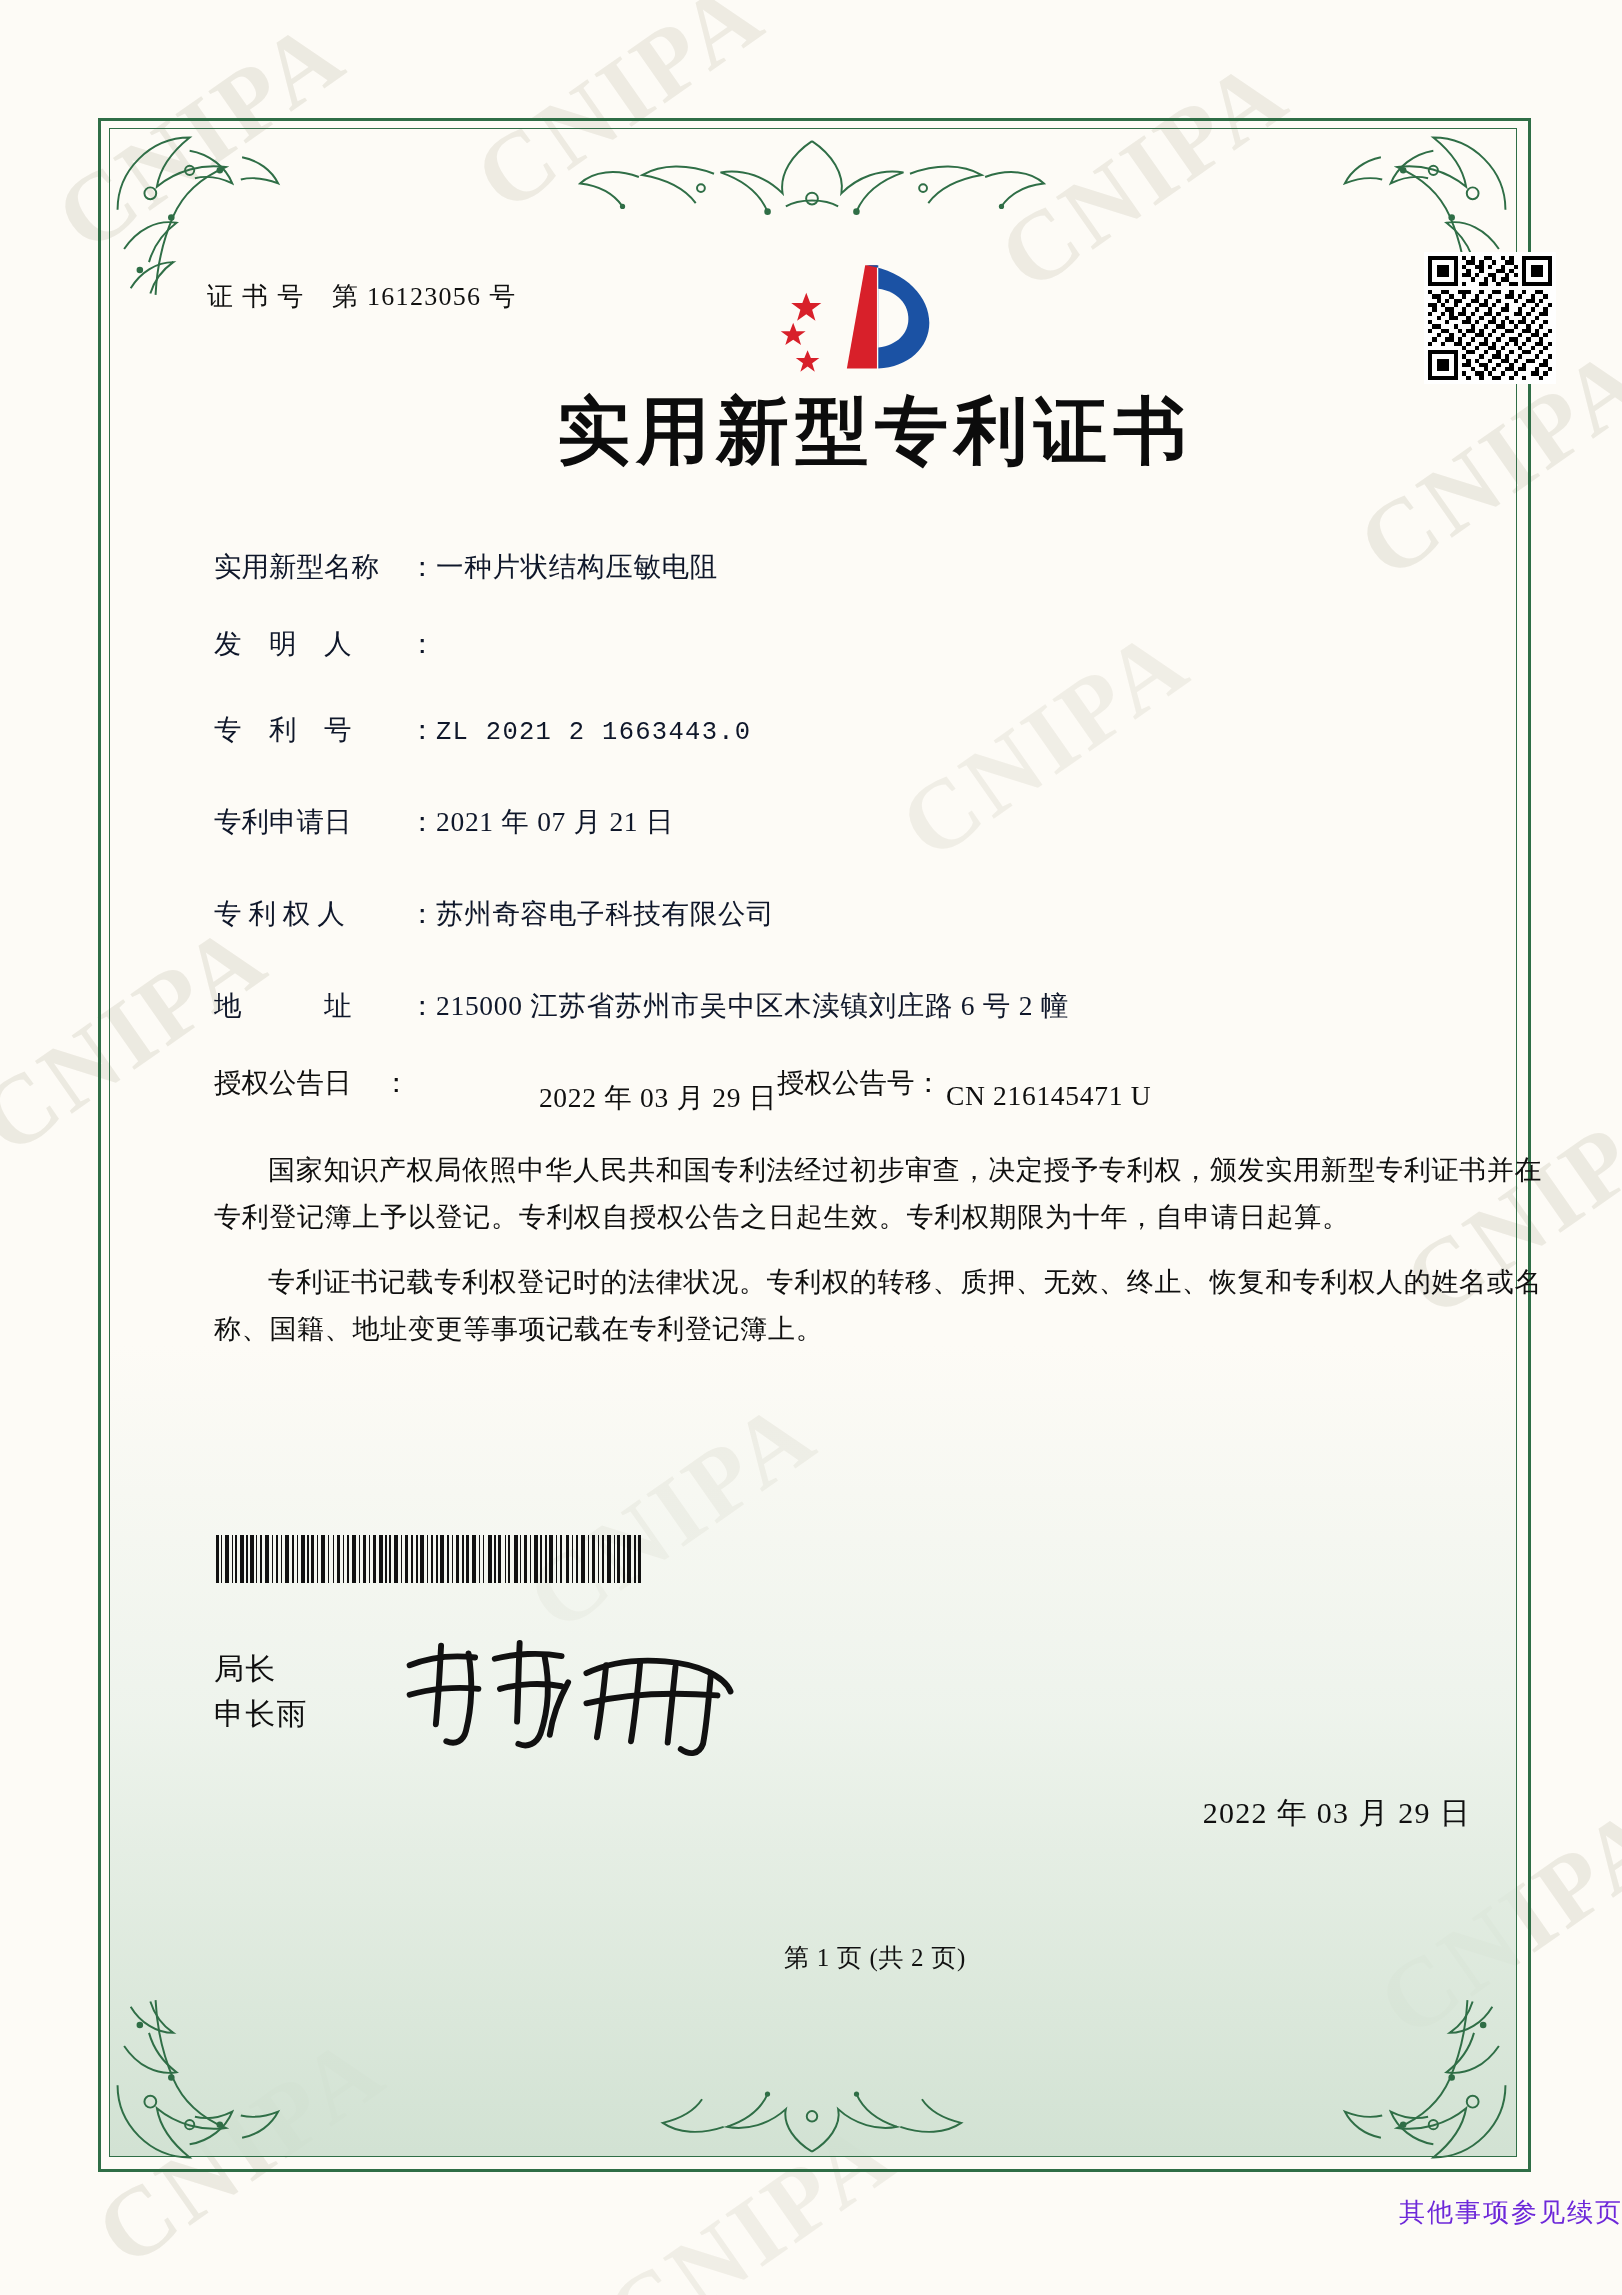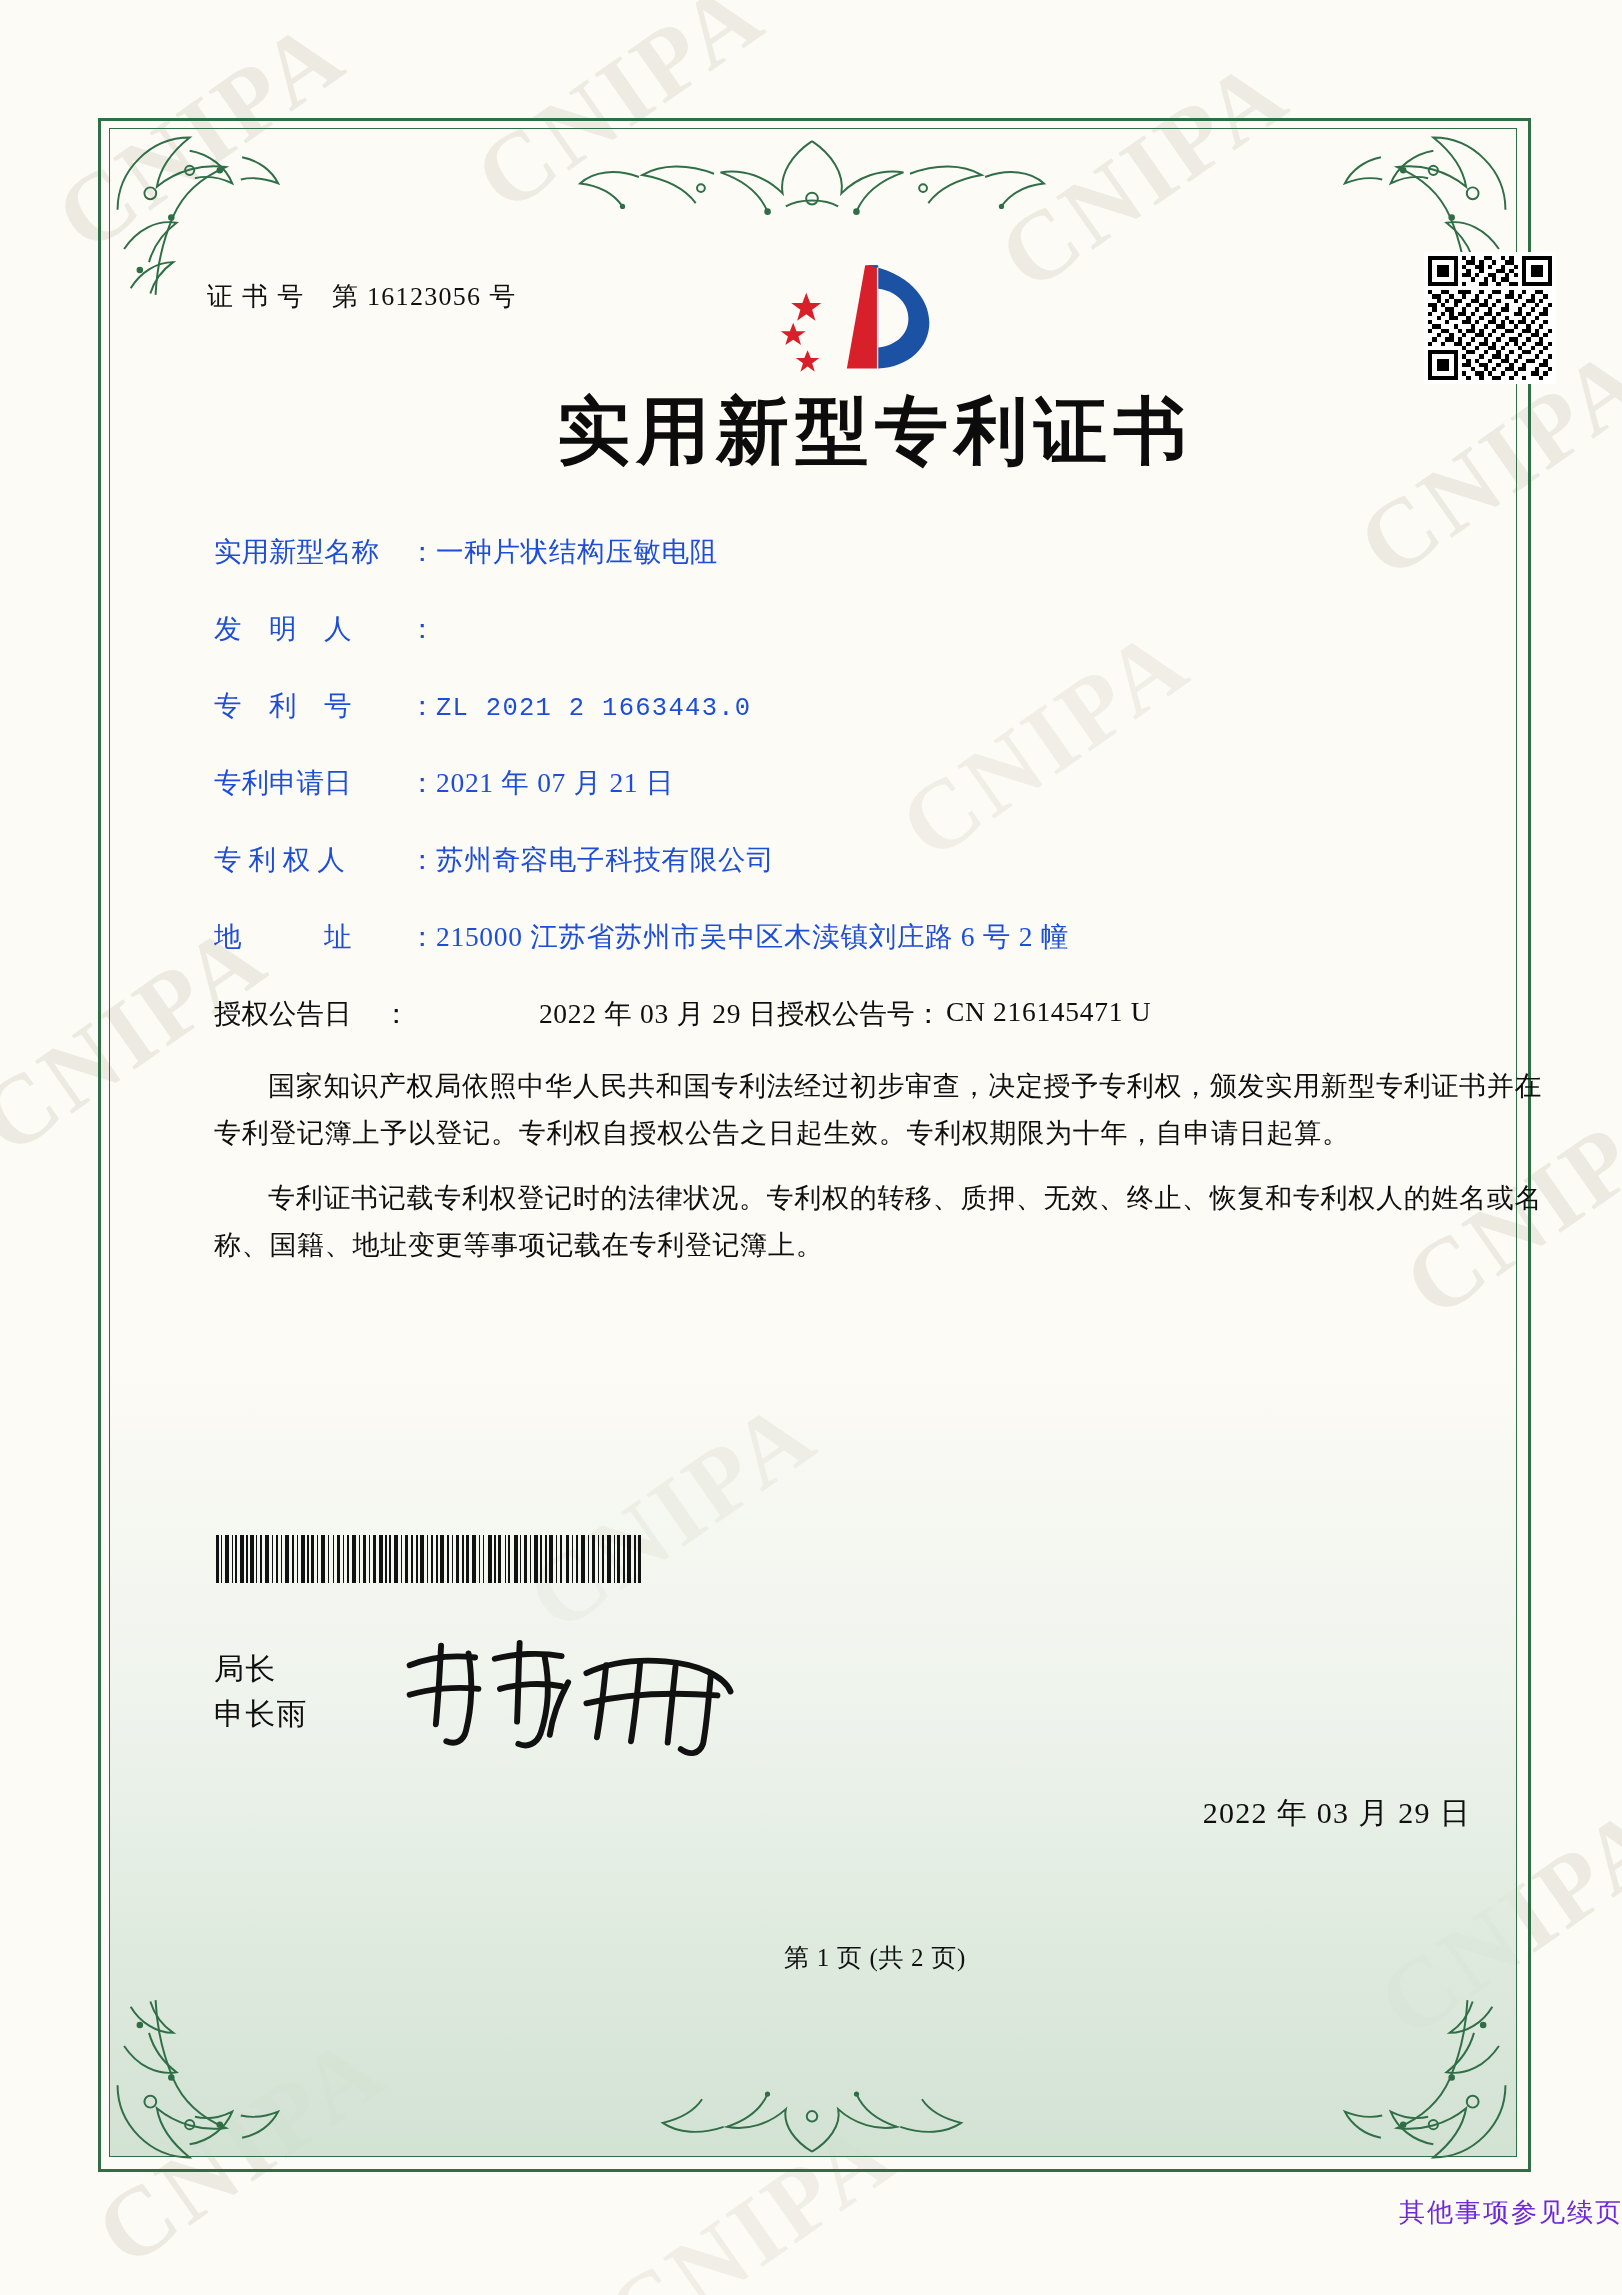--- a/index.html
+++ b/index.html
@@ -148,30 +148,30 @@
     position: absolute;
     left: 105px;
     right: 79px;
     top: 406px;
   }
   .field-row {
     display: flex;
     align-items: baseline;
     margin-bottom: 41px;
     font-size: 27.5px;
-    color: #1d4ed8;
+    color: #0f172a;
   }
   .field-label {
     width: 222px;
     flex: 0 0 auto;
     display: flex;
     justify-content: space-between;
     letter-spacing: 0;
   }
-  .field-value { flex: 1 1 auto; letter-spacing: 0.7px; }
+  .field-value { flex: 1 1 auto; letter-spacing: 0.7px; margin-top: 15px; }
   .field-value.mono { font-family: "Liberation Mono", "DejaVu Sans Mono", monospace; font-size: 25.5px; letter-spacing: 1.3px;}
 
   .dual-row {
     display: flex;
     align-items: baseline;
     font-size: 27.5px;
     color: #0f0f0f;
     margin-bottom: 31px;
   }
   .dual-left { width: 563px; display: flex; text-align: right; }

